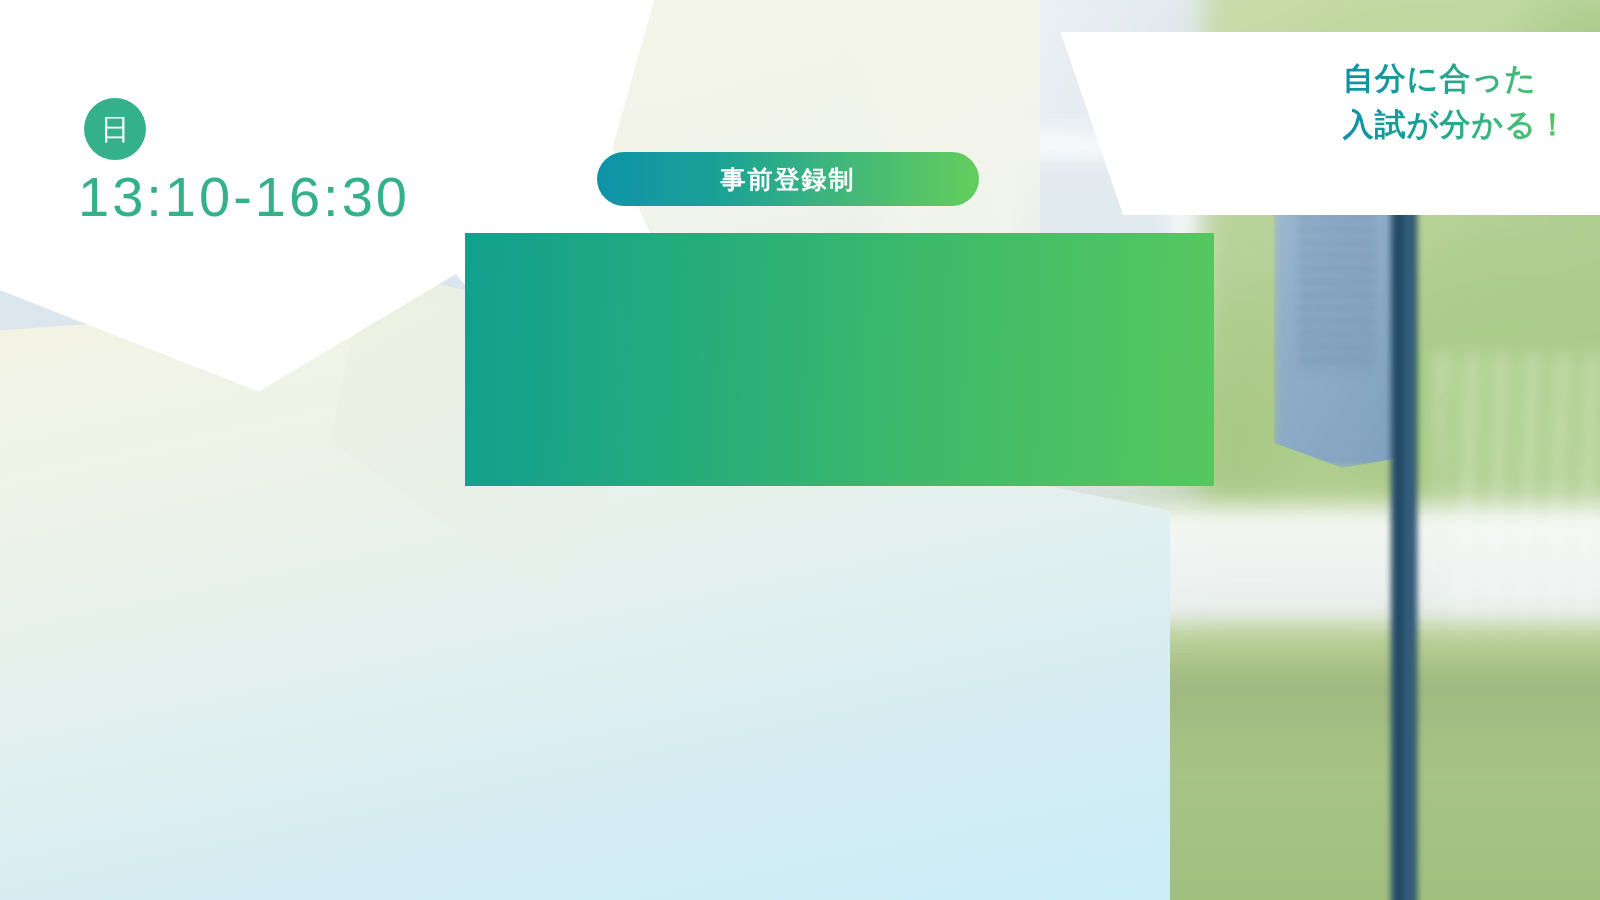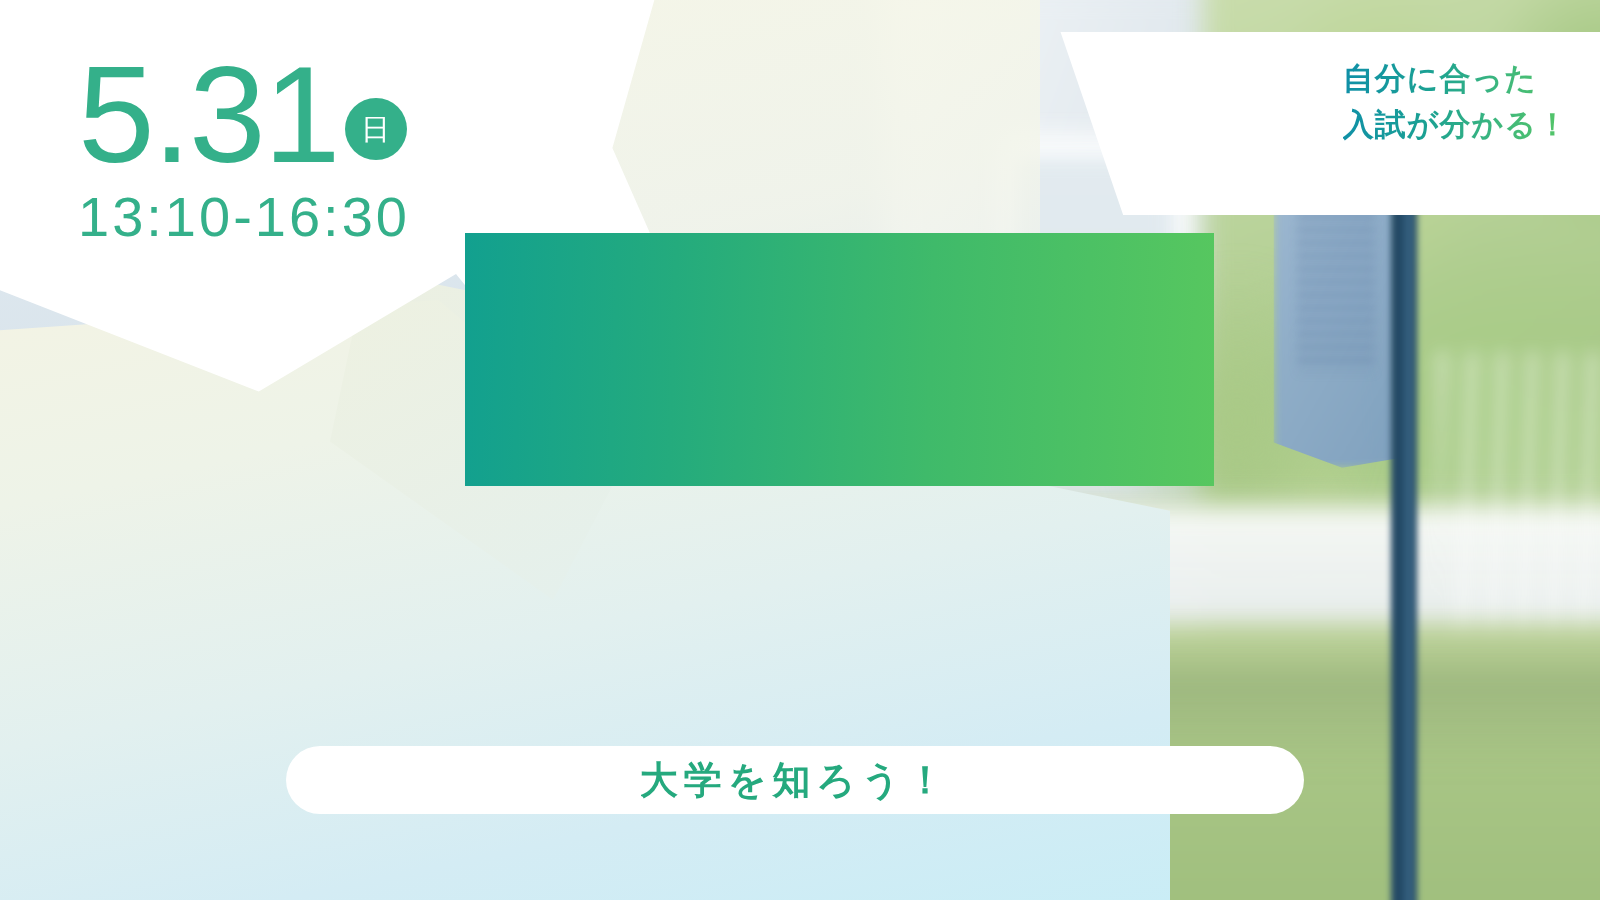--- a/index.html
+++ b/index.html
@@ -241,36 +241,33 @@
   </div>
 
   <div class="pale-panel"></div>
   <div class="pale-soft"></div>
   <div class="pale-wedge"></div>
 
   <div class="white-poly"></div>
 
   <div class="date-block">
     <div class="date-row">
-      <div class="date-main">5.31</div>
       <div class="day-circle">日</div>
     </div>
     <div class="date-time">13:10-16:30</div>
   </div>
 
+  <div class="reg-badge">事前登録制</div>
 
   <div class="tr-panel">
     <div class="tr-text">自分に合った
 入試が分かる！</div>
   </div>
 
   <div class="title-wrap">
     <div class="big-word" id="word-open">
       <span class="shadow">OPEN</span>
       <span class="fill">OPEN</span>
     </div>
   </div>
 
-  <div class="bottom-pill">
-    <div class="bottom-pill-text">大学を知ろう！</div>
-  </div>
 
 </div>
 
 </body></html>

